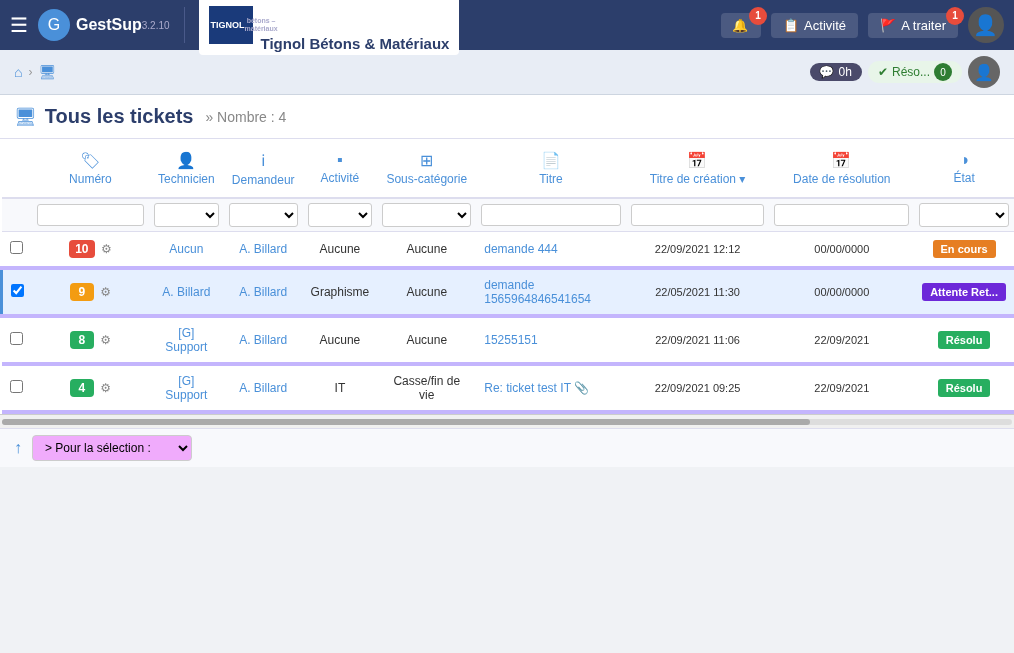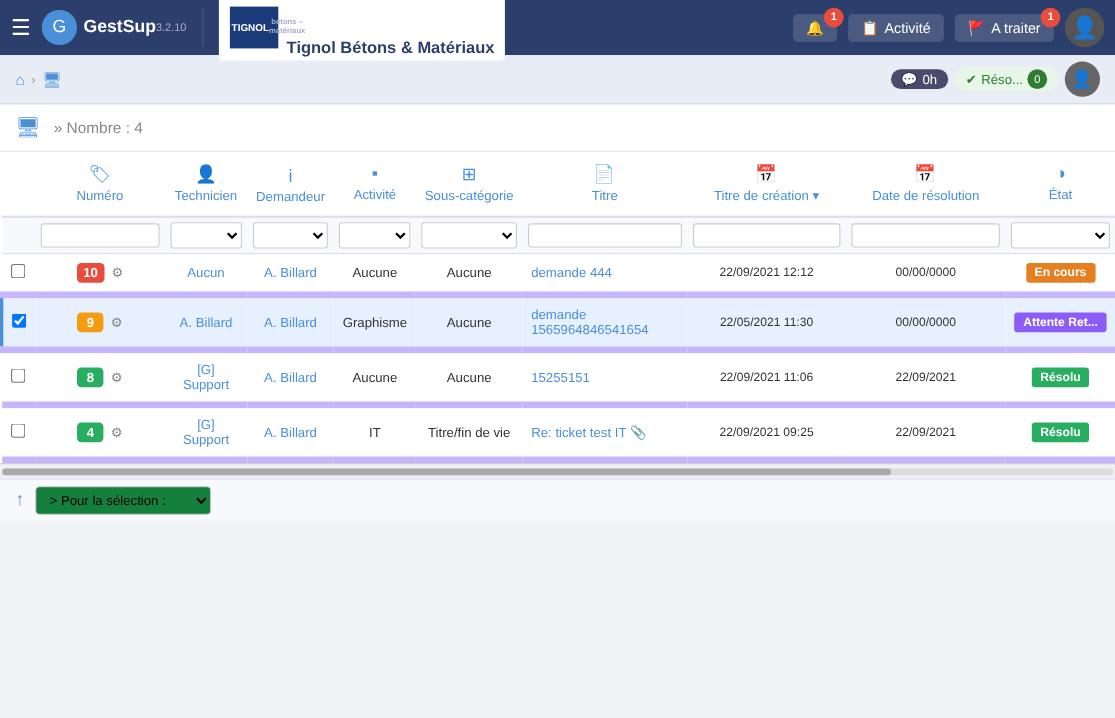--- a/index.html
+++ b/index.html
@@ -90,38 +90,38 @@
       padding: 10px 8px; text-align: center; color: #4a90d9;
       border-bottom: 2px solid #dde; font-weight: normal; font-size: 12px;
       white-space: nowrap; cursor: pointer;
     }
     thead th .col-icon { display: block; font-size: 16px; margin-bottom: 2px; }
     .filter-row td { padding: 4px 5px; background: #f8f9fc; border-bottom: 1px solid #dde; }
     .filter-row input, .filter-row select {
       width: 100%; padding: 3px 5px; border: 1px solid #ccc; border-radius: 3px;
       font-size: 12px; background: white;
     }
-    tbody tr { border-bottom: 6px solid #c4b5fd; }
+    tbody tr { border-bottom: 4px solid #c4b5fd; }
     tbody tr.selected-row { background: #e6f0ff; border-left: 3px solid #4a90d9; }
     tbody td { padding: 8px 8px; text-align: center; font-size: 12px; vertical-align: middle; }
     tbody td.title-cell { text-align: left; color: #4a90d9; }
     tbody td.person-cell { color: #4a90d9; }
     tbody td.date-cell { color: #333; font-size: 11px; }
     .ticket-num {
       display: inline-flex; align-items: center; justify-content: center;
       border-radius: 4px; color: white; font-weight: bold; font-size: 12px;
       padding: 2px 6px; min-width: 24px;
     }
     .gear-icon { color: #888; font-size: 12px; margin-left: 3px; }
     .status-badge {
       display: inline-block; padding: 3px 8px; border-radius: 3px;
       color: white; font-size: 11px; font-weight: bold; white-space: nowrap;
     }
     .status-en-cours { background: #e67e22; }
-    .status-attente { background: #8b5cf6; }
+    .status-attente { background: #6d28d9; }
     .status-resolu { background: #27ae60; }
     .checkbox-cell { width: 30px; }
     input[type=checkbox] { cursor: pointer; }
 
     
     .scrollbar-area {
       background: #f0f0f0; height: 14px; border-top: 1px solid #ccc;
       display: flex; align-items: center; padding: 0 2px;
     }
     .scrollbar-track {
@@ -133,21 +133,21 @@
     }
 
     
     .bottom-bar {
       display: flex; align-items: center; gap: 10px;
       padding: 6px 14px; background: #f8f9fc; border-top: 1px solid #dde;
     }
     .bottom-arrow { color: #4a90d9; font-size: 16px; cursor: pointer; }
     .bottom-select {
       padding: 4px 20px 4px 8px; border: 1px solid #ccc; border-radius: 4px;
-      font-size: 12px; background: #15803d; cursor: pointer; min-width: 160px;
+      font-size: 12px; background: #f0abfc; cursor: pointer; min-width: 160px;
     }
   </style>
 </head>
 <body>
 
 <div class="topnav">
   <span class="topnav-hamburger">☰</span>
   <div class="topnav-logo">
     <div class="topnav-logo-icon">G</div>
     <span class="topnav-appname">GestSup</span>
@@ -190,20 +190,21 @@
   <div class="resolve-pill">
     <span style="color:#2e7d32;">✔</span>
     <span>Réso...</span>
     <div class="resolve-count">0</div>
   </div>
   <div class="topnav-avatar" style="background:#666;width:32px;height:32px;font-size:16px;">👤</div>
 </div>
 
 <div class="page-header">
   <span class="page-header-icon">🖥</span>
+  <span class="page-title">Tous les tickets</span>
   <span class="page-subtitle">» Nombre : 4</span>
 </div>
 
 <div class="table-wrapper">
   <table>
     <thead>
       <tr>
         <th style="width:30px;"></th>
         <th>
           <span class="col-icon">🏷</span>
@@ -317,21 +318,21 @@
     <td class="checkbox-cell">
       <input type="checkbox" style="">
     </td>
     <td>
       <span class="ticket-num" style="background:#27ae60;">4</span>
       <span class="gear-icon">⚙</span>
     </td>
     <td class="person-cell">[G] Support</td>
     <td class="person-cell">A. Billard</td>
     <td>IT</td>
-    <td>Titre/fin de vie</td>
+    <td>Casse/fin de vie</td>
     <td class="title-cell">Re: ticket test IT <span>📎</span></td>
     <td class="date-cell">22/09/2021 09:25</td>
     <td class="date-cell">22/09/2021</td>
     <td>
       <span class="status-badge status-resolu">Résolu</span>
     </td>
   </tr>
       </tbody>
   </table>
 </div>

